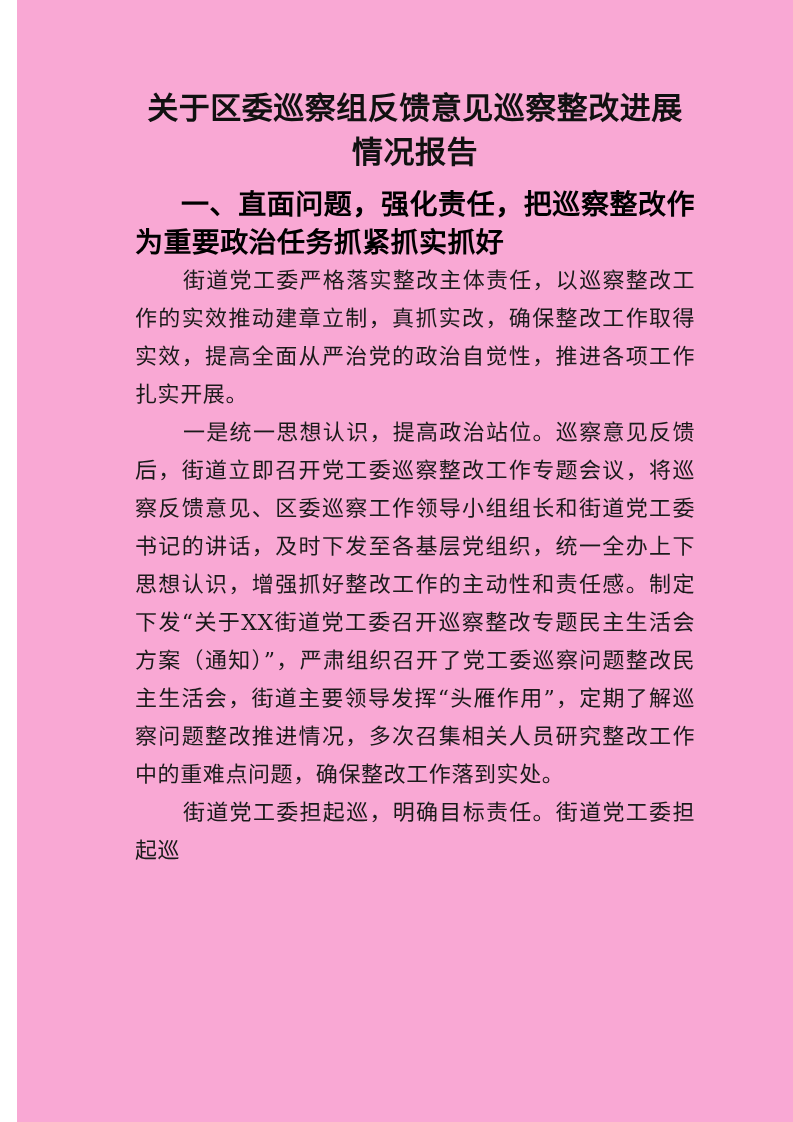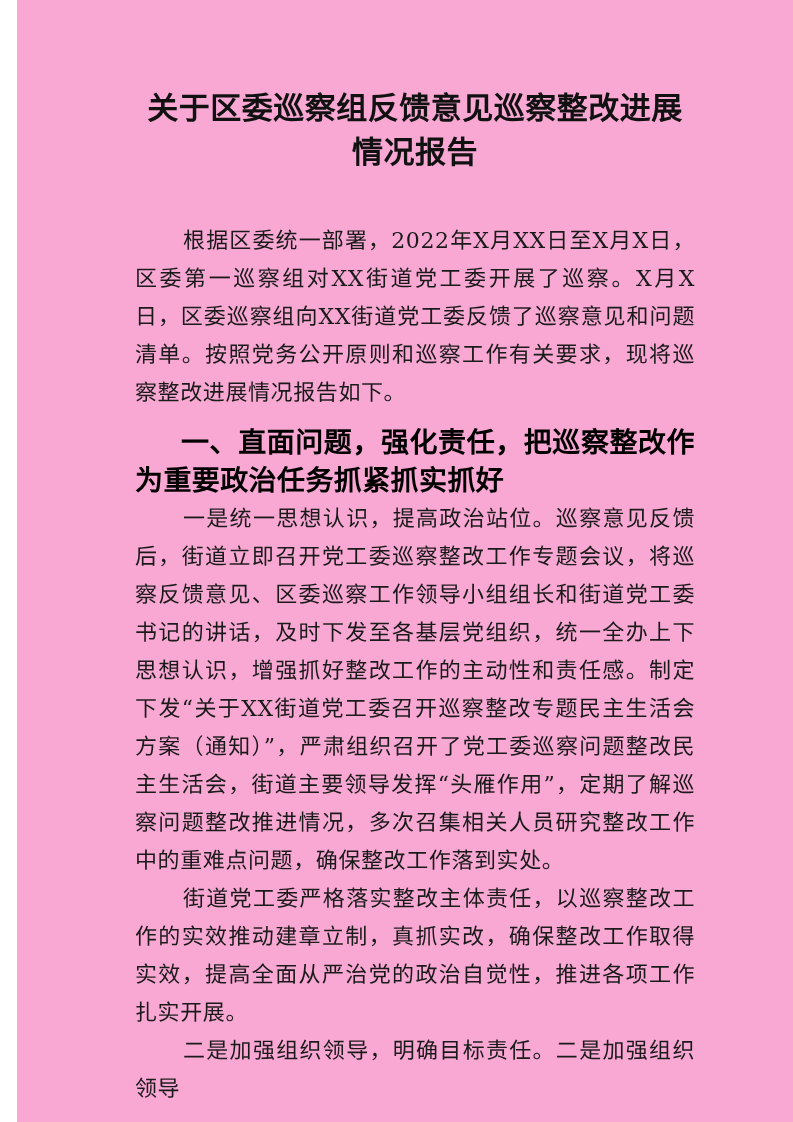--- a/index.html
+++ b/index.html
@@ -82,24 +82,23 @@
   }
 </style>
 </head>
 <body>
 
 <div class="page">
   <div class="content">
 
     <h1 class="doc-title">关于区委巡察组反馈意见巡察整改进展情况报告</h1>
 
-    <p class="para indent para-first">根据区委统一部署，2022年X月XX日至X月X日，区委第一巡察组对XX街道党工委开展了巡察。X月X日，区委巡察组向XX街道党工委反馈了巡察意见和问题清单。按照党务公开原则和巡察工作有关要求，现将巡察整改进展情况报告如下。</p>
 
     <p class="section-heading">一、直面问题，强化责任，把巡察整改作为重要政治任务抓紧抓实抓好</p>
 
+    <p class="para indent">街道党工委严格落实整改主体责任，以巡察整改工作的实效推动建章立制，真抓实改，确保整改工作取得实效，提高全面从严治党的政治自觉性，推进各项工作扎实开展。</p>
+
     <p class="para indent">一是统一思想认识，提高政治站位。巡察意见反馈后，街道立即召开党工委巡察整改工作专题会议，将巡察反馈意见、区委巡察工作领导小组组长和街道党工委书记的讲话，及时下发至各基层党组织，统一全办上下思想认识，增强抓好整改工作的主动性和责任感。制定下发“关于XX街道党工委召开巡察整改专题民主生活会方案（通知）”，严肃组织召开了党工委巡察问题整改民主生活会，街道主要领导发挥“头雁作用”，定期了解巡察问题整改推进情况，多次召集相关人员研究整改工作中的重难点问题，确保整改工作落到实处。</p>
 
-    <p class="para indent">街道党工委严格落实整改主体责任，以巡察整改工作的实效推动建章立制，真抓实改，确保整改工作取得实效，提高全面从严治党的政治自觉性，推进各项工作扎实开展。</p>
-
-    <p class="para indent">二是加强组织领导，明确目标责任。二是加强组织领导</p>
+    <p class="para indent">街道党工委担起巡，明确目标责任。街道党工委担起巡</p>
 
   </div>
 </div>
 
 </body></html>

